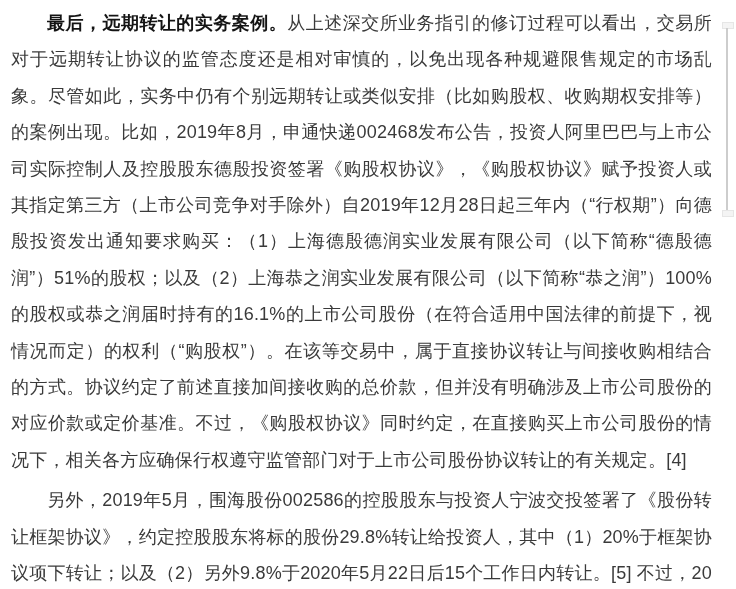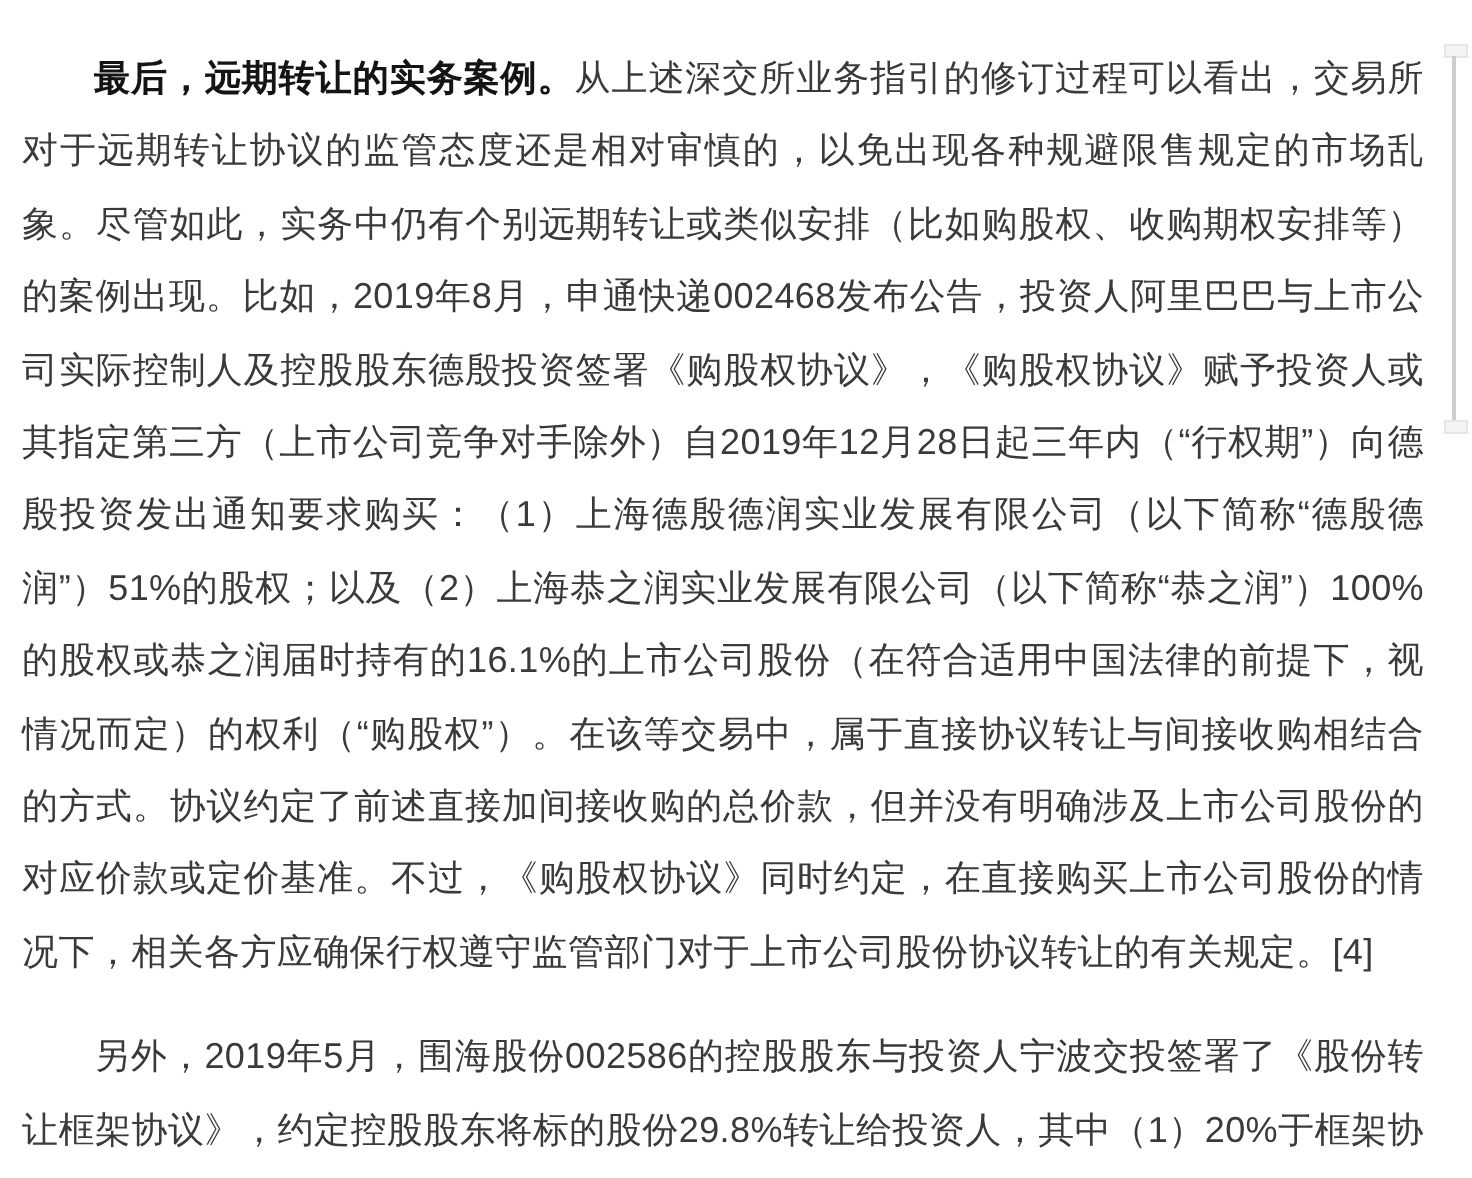--- a/index.html
+++ b/index.html
@@ -18,21 +18,21 @@
     box-sizing: border-box;
     width: 736px;
     padding: 5px 24px 0 11px;
     font-size: 18px;
     line-height: 36.4px;
     color: #3a3a3a;
     text-align: justify;
     letter-spacing: 0.2px;
   }
   .article p {
-    margin: 16px 0 4px 0;
+    margin: 0 0 4px 0;
     text-indent: 2em;
     word-break: break-all;
   }
   .article strong {
     color: #141414;
     font-weight: 700;
   }
   
   .scrollbar {
     position: absolute;

